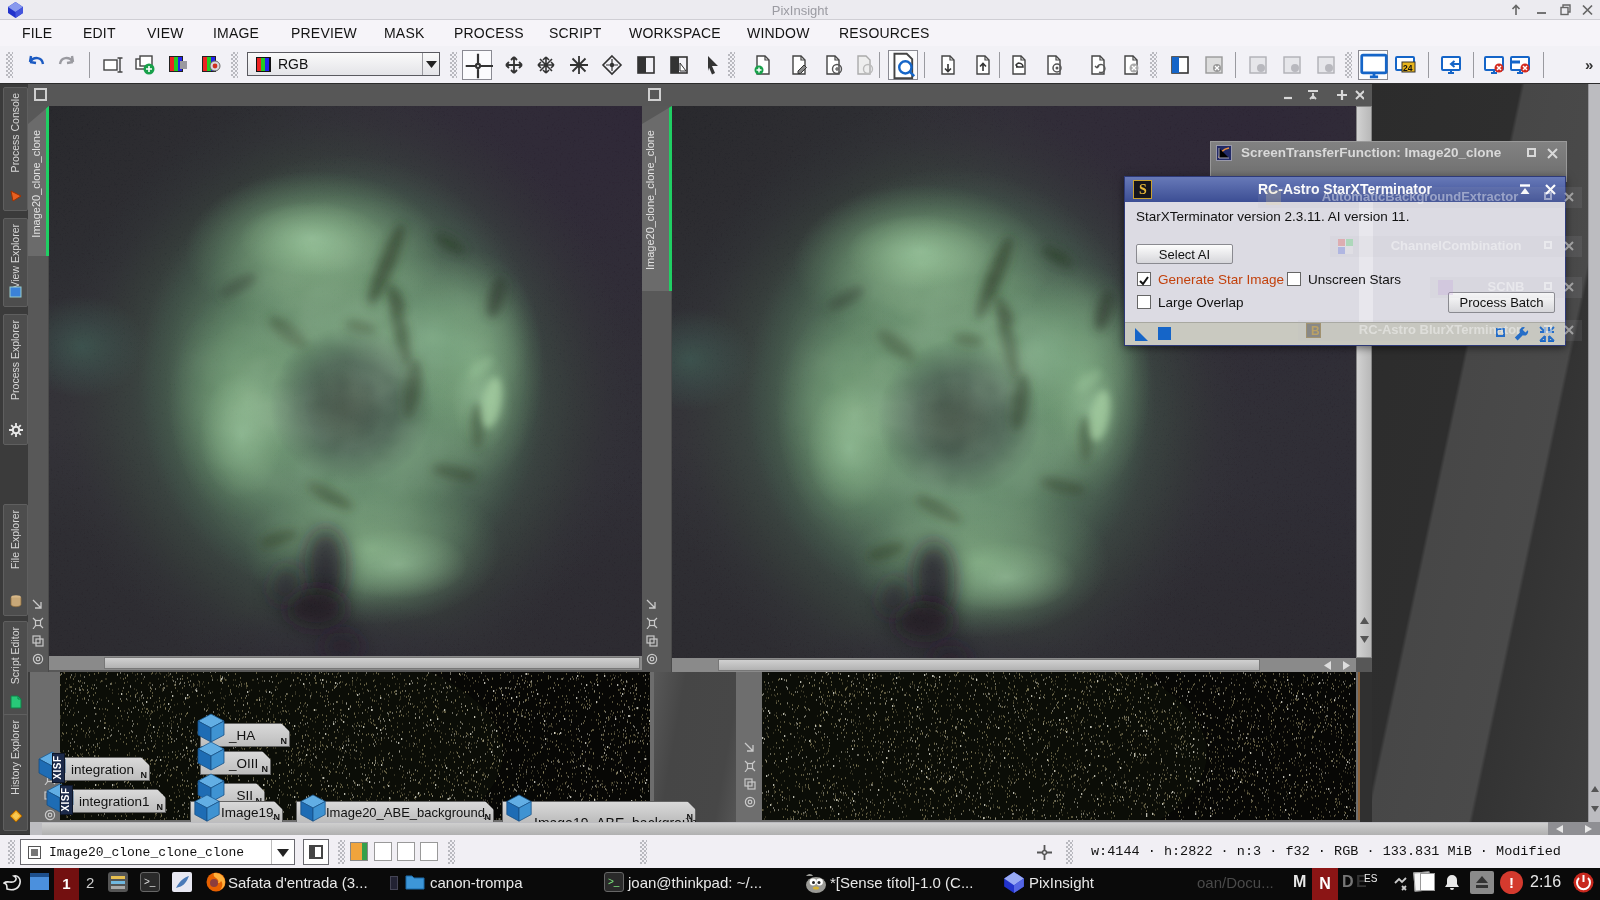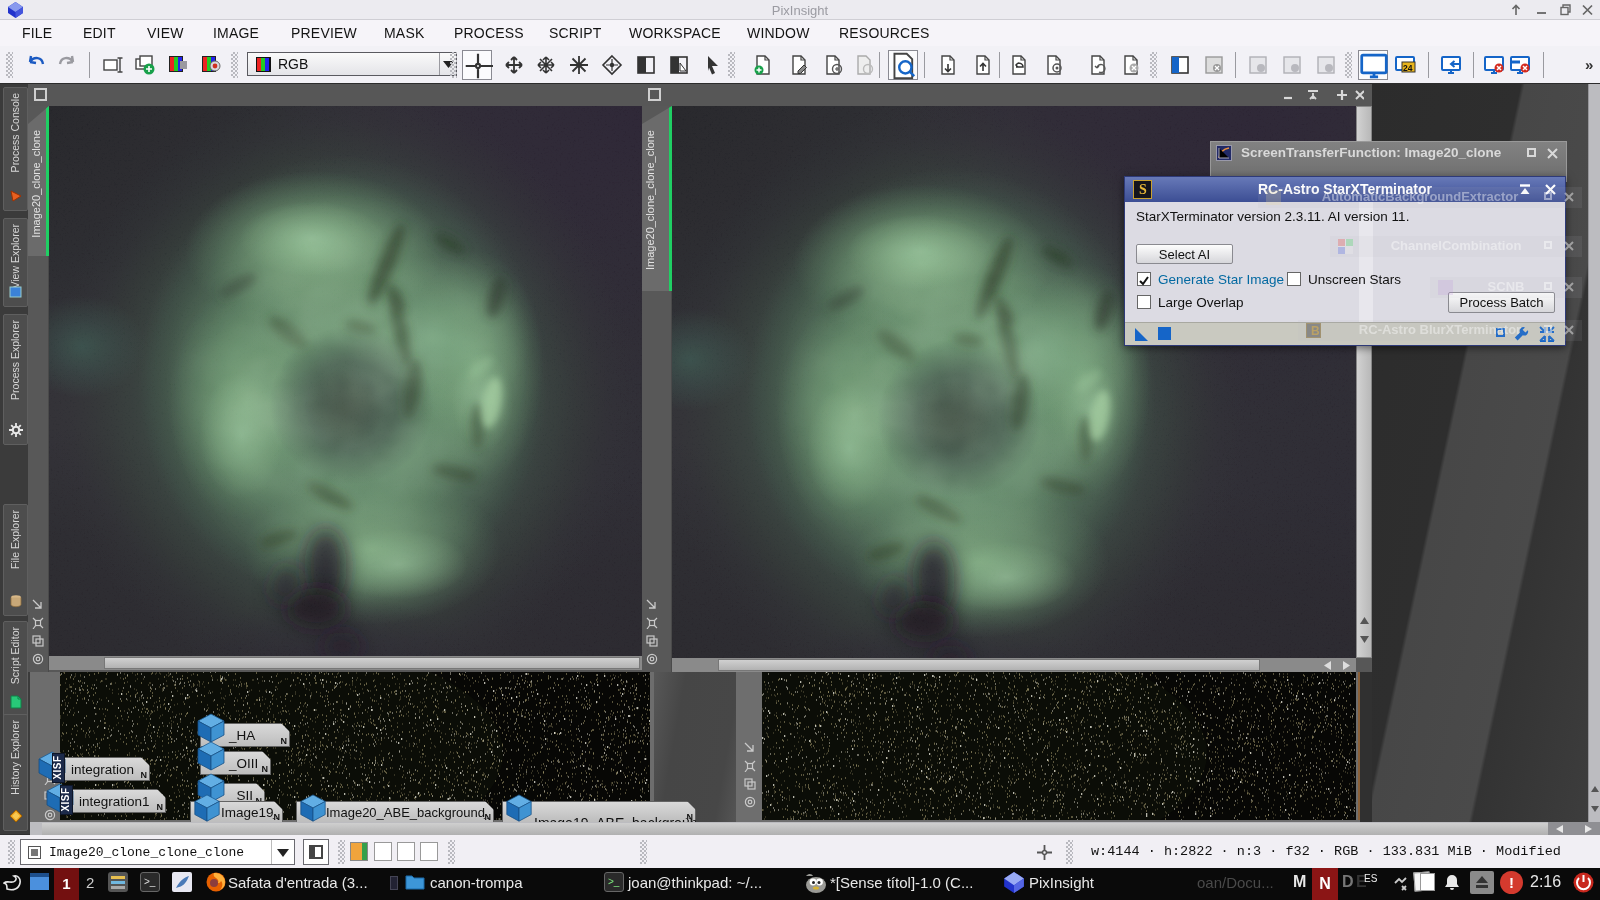--- a/index.html
+++ b/index.html
@@ -70,21 +70,21 @@
       </svg></div>
 <div style="position:absolute;left:200px;top:8px;width:22px;height:22px;"><svg width="22" height="22" viewBox="0 0 22 22">
         <rect x="2" y="2" width="14" height="16" fill="#222"></rect>
         <rect x="3" y="3" width="4" height="14" fill="#e22"></rect>
         <rect x="7" y="3" width="4" height="14" fill="#2c2"></rect>
         <rect x="11" y="3" width="4" height="14" fill="#22e"></rect>
         <circle cx="15" cy="12" r="5" fill="#d8d8dc" stroke="#666"></circle>
         <circle cx="15" cy="12" r="2.4" fill="#d03020"></circle>
       </svg></div>
 <div class="grip" style="left:231px;top:6px;height:26px"></div>
-<div style="position:absolute;left:247px;top:6px;width:210px;height:24px;background:linear-gradient(#fafafa,#e4e4e8);border:1px solid #5a5a60">
+<div style="position:absolute;left:247px;top:6px;width:193px;height:24px;background:linear-gradient(#fafafa,#e4e4e8);border:1px solid #5a5a60">
       <div style="position:absolute;left:8px;top:4px;width:15px;height:15px;background:#111">
         <div style="position:absolute;left:1px;top:1px;width:4px;height:13px;background:#e22"></div>
         <div style="position:absolute;left:5px;top:1px;width:4px;height:13px;background:#2c2"></div>
         <div style="position:absolute;left:9px;top:1px;width:4px;height:13px;background:#22e"></div>
       </div>
       <span style="position:absolute;left:30px;top:3px;font-size:14px;color:#111">RGB</span>
       <div style="position:absolute;right:0;top:0;width:17px;height:22px;border-left:1px solid #9a9aa0">
         <svg style="position:absolute;left:3px;top:8px" width="11" height="7" viewBox="0 0 11 7">
           <polygon points="0,0 11,0 5.5,7" fill="#222"></polygon>
         </svg>
@@ -863,21 +863,21 @@
         <path d="M1 1l9 9M10 1l-9 9" stroke="#fff" stroke-width="2.2"></path>
       </svg>
     </div>
 <div style="position:absolute;left:0;top:25px;width:440px;height:120px;background:#dcdbe3">
       <div style="position:absolute;left:234px;top:0;width:14px;height:120px;background:rgba(255,255,255,.35)"></div>
       <span style="position:absolute;left:11px;top:7px;font-size:13.5px;color:#111">StarXTerminator version 2.3.11. AI version 11.</span>
       <div class="btn" style="left:11px;top:42px;width:97px;height:20px;line-height:19px">Select AI</div>
       <div class="cb" style="left:12px;top:70px"><svg width="12" height="12" viewBox="0 0 12 12">
           <path d="M2 6l3 3 5-7" stroke="#111" stroke-width="2" fill="none"></path>
         </svg></div>
-      <span style="position:absolute;left:33px;top:70px;font-size:13.5px;color:#0369a1">Generate Star Image</span>
+      <span style="position:absolute;left:33px;top:70px;font-size:13.5px;color:#c2410c">Generate Star Image</span>
       <div class="cb" style="left:162px;top:70px"></div>
       <span style="position:absolute;left:183px;top:70px;font-size:13.5px;color:#111">Unscreen Stars</span>
       <div class="cb" style="left:12px;top:93px"></div>
       <span style="position:absolute;left:33px;top:93px;font-size:13.5px;color:#111">Large Overlap</span>
       <div class="btn" style="left:323px;top:90px;width:107px;height:21px;line-height:20px">Process Batch</div>
     </div>
 <div style="position:absolute;left:0;top:145px;width:440px;height:23px;background:#c9c9c0;border-top:1px solid #a8a8a0">
       <svg style="position:absolute;left:9px;top:4px" width="15" height="15" viewBox="0 0 15 15">
         <polygon points="1,1 1,14 14,14" fill="#1565c8"></polygon>
       </svg>

